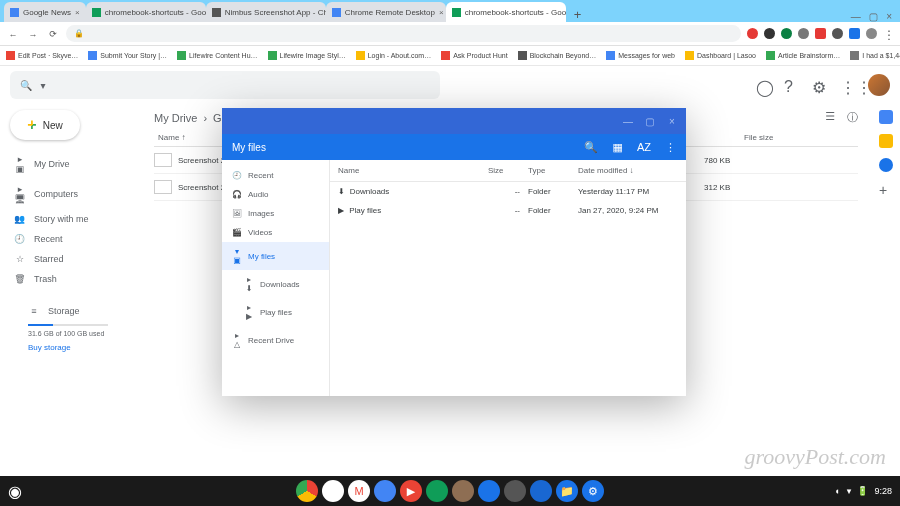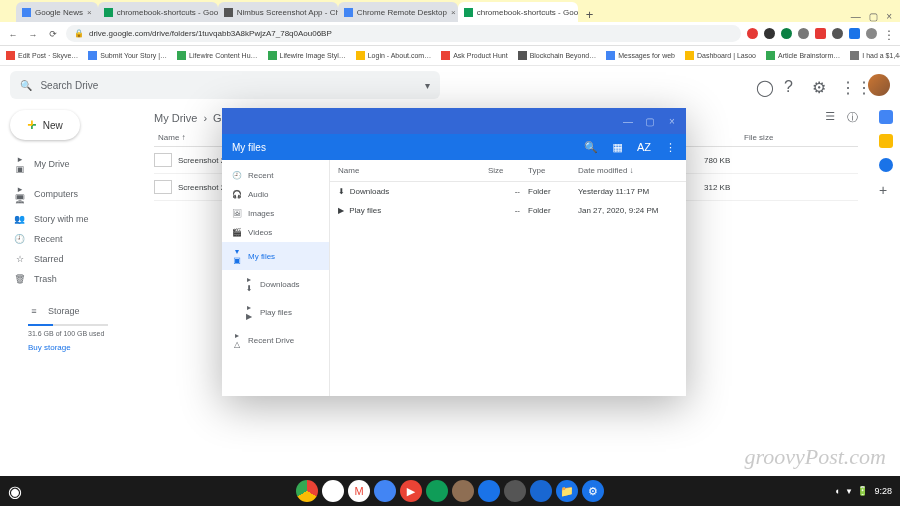--- a/index.html
+++ b/index.html
@@ -2,21 +2,21 @@
 <html><head>
 <meta charset="utf-8">
 <style>
 *{box-sizing:border-box;margin:0;padding:0;font-family:Arial,sans-serif}
 body{width:900px;height:506px;overflow:hidden;background:#fff;position:relative}
 .taskbar{position:absolute;bottom:0;left:0;right:0;height:30px;background:#1a1a1a;display:flex;align-items:center;justify-content:center}
 .taskbar .pin{display:flex;gap:4px}
 .taskbar .ticon{width:22px;height:22px;border-radius:50%;display:flex;align-items:center;justify-content:center;font-size:11px;color:#fff}
 .taskbar-right{position:absolute;right:8px;display:flex;align-items:center;gap:6px;color:#fff;font-size:9px}
 .taskbar-left{position:absolute;left:8px;color:#fff}
-.tabs{height:22px;background:#fef9c3;display:flex;align-items:flex-end;padding-left:16px;font-size:8px}
+.tabs{height:22px;background:#7dd3fc;display:flex;align-items:flex-end;padding-left:4px;font-size:8px}
 .tab{height:20px;background:#dee1e6;padding:3px 6px;display:flex;align-items:center;gap:4px;border-radius:6px 6px 0 0;max-width:120px;overflow:hidden;white-space:nowrap;color:#444;position:relative}
 .tab.active{background:#fff}
 .tab .fav{width:9px;height:9px;flex-shrink:0}
 .tab .x{margin-left:auto;color:#666;flex-shrink:0}
 .newtab{padding:0 8px;color:#555;font-size:13px}
 .addrbar{height:24px;background:#fff;display:flex;align-items:center;padding:0 6px;gap:6px;border-bottom:1px solid #e0e0e0;font-size:9px;color:#555}
 .addrbar .navbtn{width:14px;text-align:center;color:#555}
 .addr{flex:1;background:#f1f3f4;border-radius:10px;height:17px;display:flex;align-items:center;padding:0 8px;gap:5px;font-size:8px;color:#333}
 .addr .lock{color:#555}
 .addricons{display:flex;gap:6px;align-items:center}
@@ -116,21 +116,20 @@
     <span>×</span>
   </div>
 </div>
 
 <div class="addrbar">
   <span class="navbtn">←</span>
   <span class="navbtn">→</span>
   <span class="navbtn">⟳</span>
   <div class="addr">
     <span class="lock">🔒</span>
-    <span>drive.google.com/drive/folders/1tuvqabb3A8kPwjzA7_78q0Aou06BP</span>
   </div>
   <div class="addricons">
     <span style="background:#e53935;border-radius:50%"></span>
     <span style="background:#333;border-radius:50%"></span>
     <span style="background:#0b8043;border-radius:50%"></span>
     <span style="background:#777;border-radius:50%"></span>
     <span style="background:#e53935;border-radius:2px"></span>
     <span style="background:#555;border-radius:50%"></span>
     <span style="background:#1a73e8;border-radius:2px"></span>
     <span style="background:#888;border-radius:50%"></span>
@@ -182,21 +181,20 @@
   <div class="bm">
       <span class="bic" style="background:#777"></span>
       <span>I had a $1,440 laun…</span>
     </div>
 
 </div>
 
 <div class="drive-header">
   <div class="search">
     <span>🔍</span>
-    <span style="flex:1">Search Drive</span>
     <span>▾</span>
   </div>
   <div class="header-icons">
     <span class="hicon">◯</span>
     <span class="hicon">?</span>
     <span class="hicon">⚙</span>
     <span class="hicon">⋮⋮⋮</span>
     <div class="avatar"></div>
   </div>
 </div>

